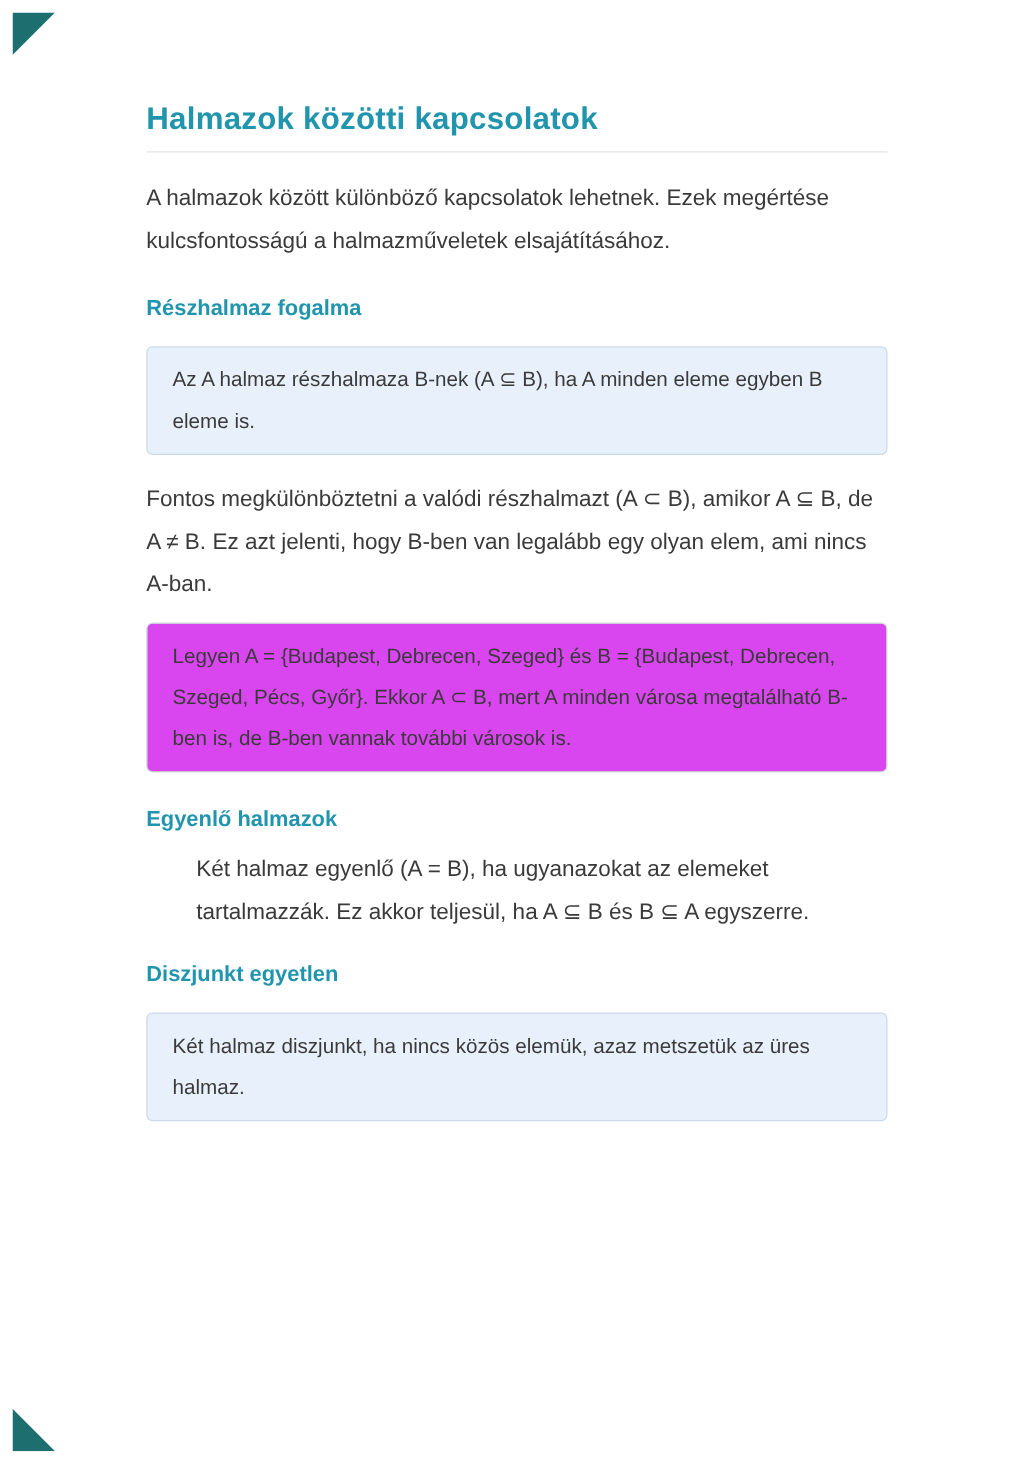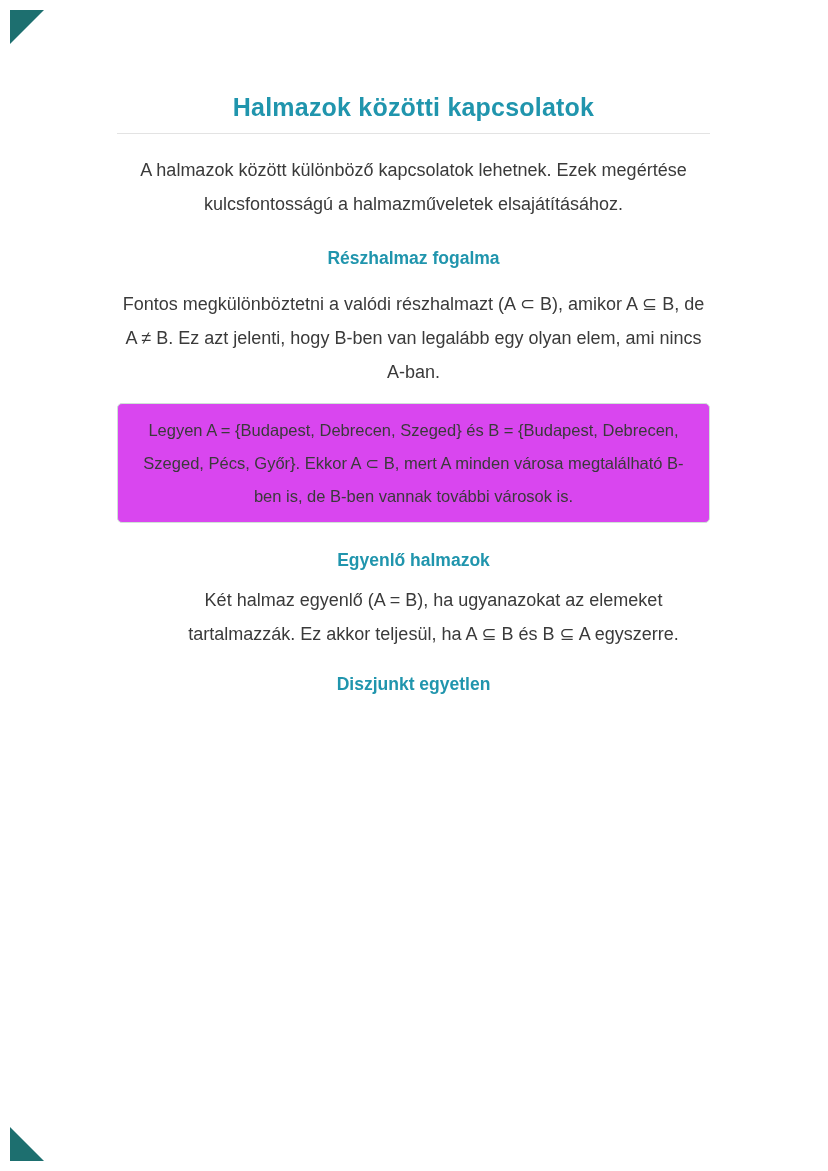--- a/index.html
+++ b/index.html
@@ -18,23 +18,22 @@
   .corner-triangle {
     position: absolute;
     width: 34px;
     height: 34px;
   }
   .corner-triangle.top-left    { left: 10px; top: 10px; }
   .corner-triangle.bottom-left { left: 10px; bottom: 10px; }
   .content {
     position: absolute;
     left: 117px;
-    top: 12px;
+    top: 0;
     width: 593px;
-    text-align: center;
   }
   h1.page-title {
     margin: 81px 0 0 0;
     font-size: 25px;
     line-height: 29px;
     font-weight: bold;
     color: #2095ad;
     letter-spacing: 0.2px;
   }
   hr.title-divider {
@@ -102,29 +101,35 @@
   <div class="content">
 
     <h1 class="page-title">Halmazok közötti kapcsolatok</h1>
 
     <hr class="title-divider">
 
     <p class="body-text intro">A halmazok között különböző kapcsolatok lehetnek. Ezek megértése kulcsfontosságú a halmazműveletek elsajátításához.</p>
 
     <h2 class="section-heading h-reszhalmaz">Részhalmaz fogalma</h2>
 
+    <div class="callout definition box-1">
+      <p>Az A halmaz részhalmaza B-nek (A ⊆ B), ha A minden eleme egyben B eleme is.</p>
+    </div>
 
     <p class="body-text note">Fontos megkülönböztetni a valódi részhalmazt (A ⊂ B), amikor A ⊆ B, de A ≠ B. Ez azt jelenti, hogy B-ben van legalább egy olyan elem, ami nincs A-ban.</p>
 
     <div class="callout example box-2">
       <p>Legyen A = {Budapest, Debrecen, Szeged} és B = {Budapest, Debrecen, Szeged, Pécs, Győr}. Ekkor A ⊂ B, mert A minden városa megtalálható B-ben is, de B-ben vannak további városok is.</p>
     </div>
 
     <h2 class="section-heading h-egyenlo">Egyenlő halmazok</h2>
 
     <p class="body-text equal-text">Két halmaz egyenlő (A = B), ha ugyanazokat az elemeket tartalmazzák. Ez akkor teljesül, ha A ⊆ B és B ⊆ A egyszerre.</p>
 
     <h2 class="section-heading h-diszjunkt">Diszjunkt egyetlen</h2>
 
+    <div class="callout definition box-3">
+      <p>Két halmaz diszjunkt, ha nincs közös elemük, azaz metszetük az üres halmaz.</p>
+    </div>
 
 
   </div>
 </div>
 
 </body></html>

